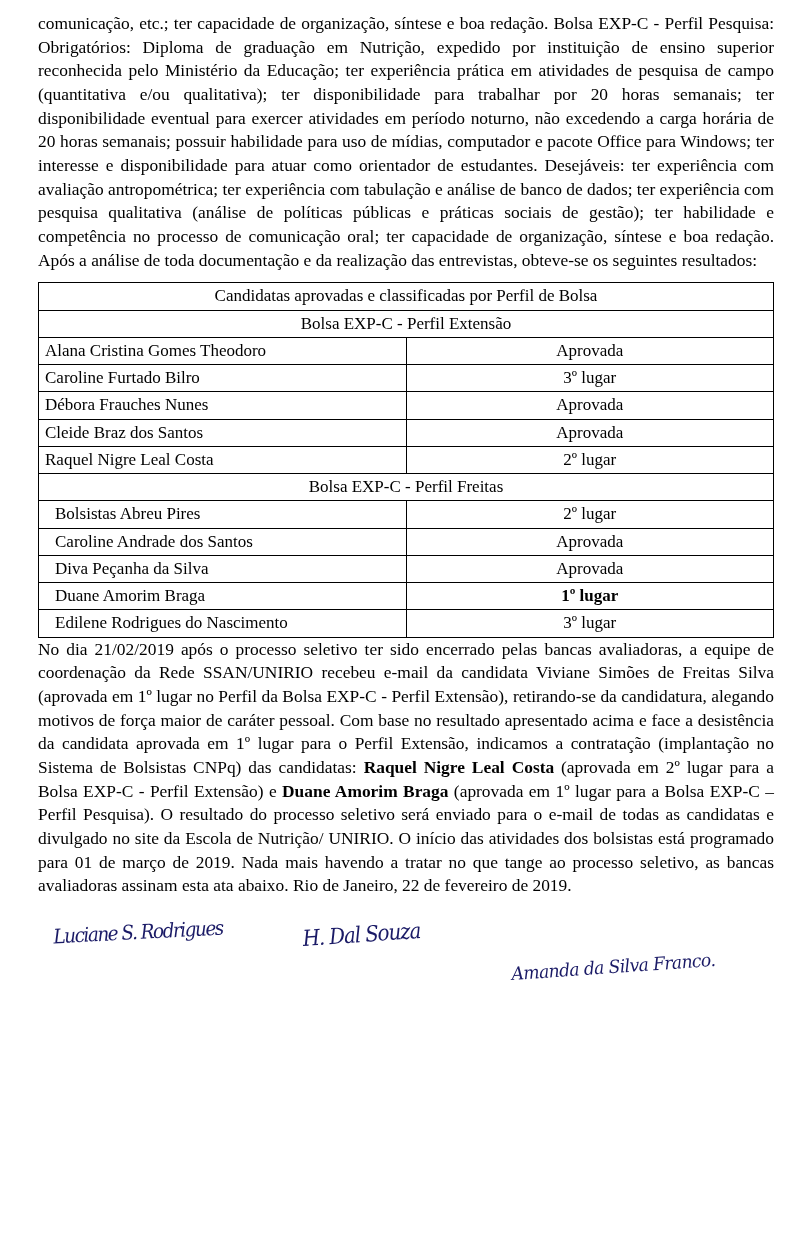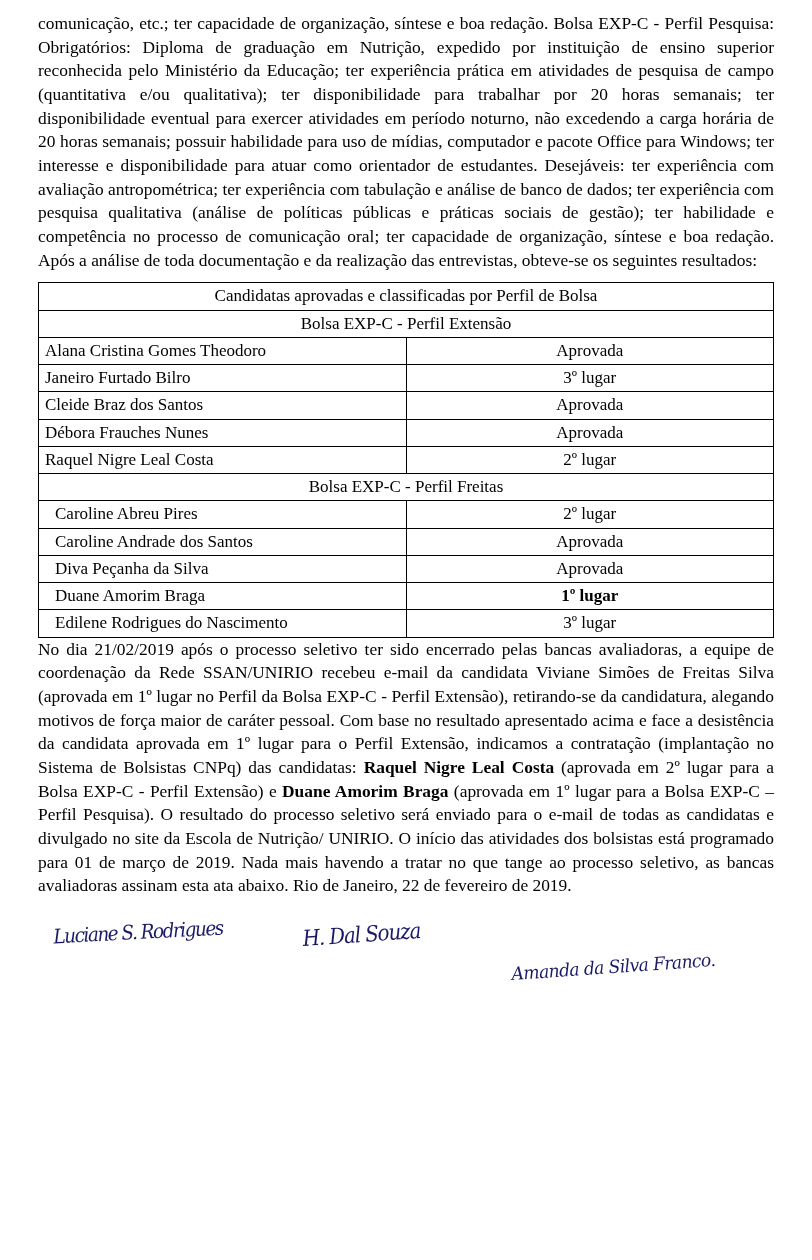--- a/index.html
+++ b/index.html
@@ -128,41 +128,41 @@
       </tr>
 
       <tr>
         <td class="section-cell" colspan="2">Bolsa EXP-C - Perfil Extensão</td>
       </tr>
       <tr>
         <td class="name-cell">Alana Cristina Gomes Theodoro</td>
         <td class="status-cell">Aprovada</td>
       </tr>
       <tr>
-        <td class="name-cell">Janeiro Furtado Bilro</td>
+        <td class="name-cell">Caroline Furtado Bilro</td>
         <td class="status-cell">3º lugar</td>
       </tr>
       <tr>
-        <td class="name-cell">Cleide Braz dos Santos</td>
+        <td class="name-cell">Débora Frauches Nunes</td>
         <td class="status-cell">Aprovada</td>
       </tr>
       <tr>
-        <td class="name-cell">Débora Frauches Nunes</td>
+        <td class="name-cell">Cleide Braz dos Santos</td>
         <td class="status-cell">Aprovada</td>
       </tr>
       <tr>
         <td class="name-cell">Raquel Nigre Leal Costa</td>
         <td class="status-cell">2º lugar</td>
       </tr>
 
       <tr>
         <td class="section-cell" colspan="2">Bolsa EXP-C - Perfil Freitas</td>
       </tr>
       <tr>
-        <td class="name-cell indent">Caroline Abreu Pires</td>
+        <td class="name-cell indent">Bolsistas Abreu Pires</td>
         <td class="status-cell">2º lugar</td>
       </tr>
       <tr>
         <td class="name-cell indent">Caroline Andrade dos Santos</td>
         <td class="status-cell">Aprovada</td>
       </tr>
       <tr>
         <td class="name-cell indent">Diva Peçanha da Silva</td>
         <td class="status-cell">Aprovada</td>
       </tr>

